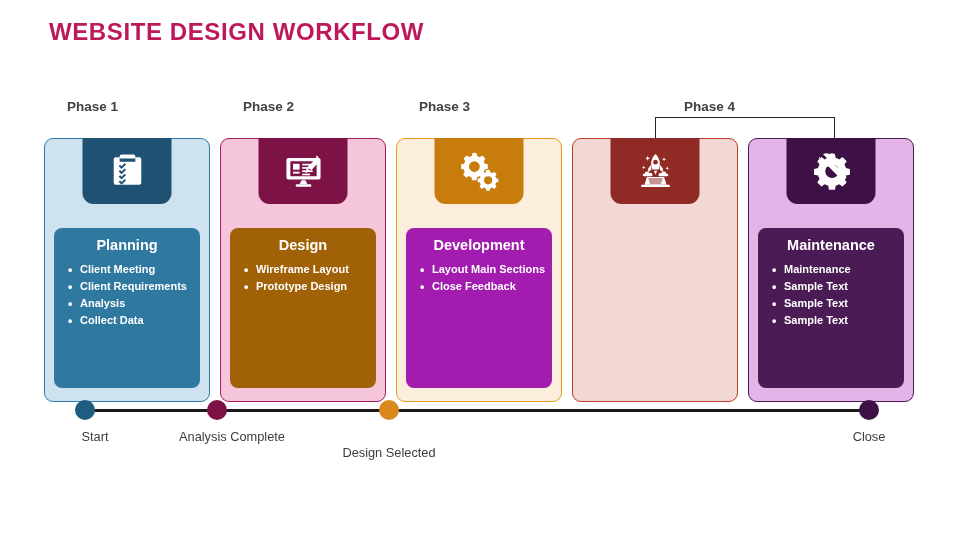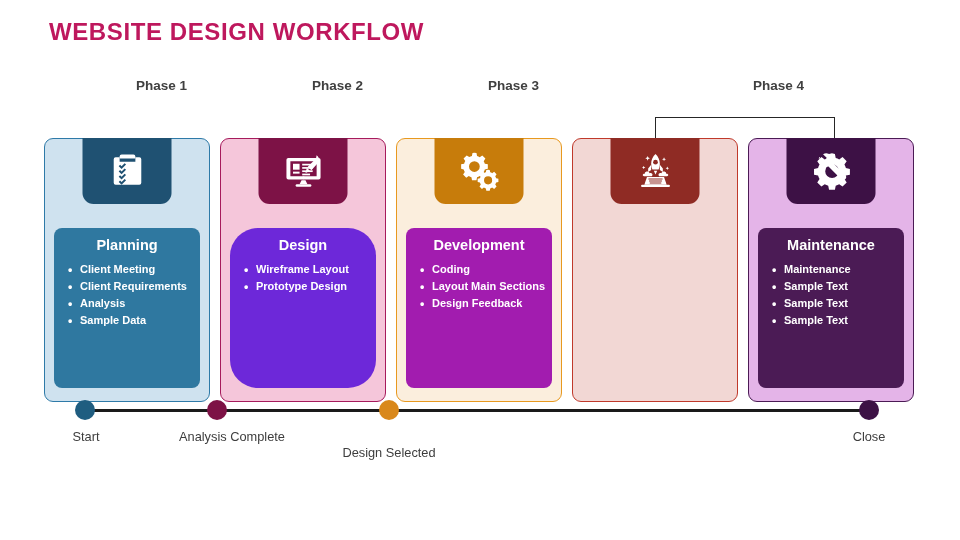--- a/index.html
+++ b/index.html
@@ -24,25 +24,25 @@
     font-size: 24px;
     font-weight: bold;
     color: #be185d;
     letter-spacing: 0.6px;
     white-space: nowrap;
   }
 
   
   .phase-label {
     position: absolute;
-    top: 78px;
+    top: 99px;
     font-size: 13.5px;
     font-weight: bold;
     color: #404040;
-    text-align: right;
+    text-align: left;
     white-space: nowrap;
   }
 
   
   #phase4-bracket {
     position: absolute;
     left: 655px;
     top: 117px;
     width: 180px;
     height: 23px;
@@ -176,21 +176,21 @@
       <path d="M18.6 40.6l2.1-2.1 2.3 2.3 4.6-4.8 2.2 2.1-6.8 7z" fill="#1f5172"></path>
       <path d="M18.6 48.6l2.1-2.1 2.3 2.3 4.6-4.8 2.2 2.1-6.8 7z" fill="#1f5172"></path>
     </svg>
   </div>
   <div class="inner-panel" style="background: rgb(47, 120, 160);">
     <div class="panel-title">Planning</div>
     <ul class="panel-list">
       <li>Client Meeting</li>
       <li>Client Requirements</li>
       <li>Analysis</li>
-      <li>Sample Data</li>
+      <li>Collect Data</li>
     </ul>
   </div>
 </div>
 
 <div class="column" id="col-1" style="left: 220px;">
   <div class="outer-card" style="background: rgb(245, 198, 218); border-color: rgb(166, 27, 92);"></div>
   <div class="icon-box" style="background: rgb(125, 18, 70);">
     <svg viewBox="0 0 64 64" fill="#ffffff" aria-hidden="true">
       <path d="M9 12h46a3 3 0 0 1 3 3v27a3 3 0 0 1-3 3H9a3 3 0 0 1-3-3V15a3 3 0 0 1 3-3zm3 5v23h40V17H12z"></path>
       <rect x="16" y="21" width="10" height="9"></rect>
@@ -199,43 +199,42 @@
       <rect x="30" y="26" width="16" height="2.6"></rect>
       <rect x="30" y="31" width="16" height="2.6"></rect>
       <rect x="30" y="36" width="12" height="2.6"></rect>
       <circle cx="32" cy="42.5" r="2"></circle>
       <path d="M26 52h12l-3-6h-6z"></path>
       <rect x="20" y="52" width="24" height="4" rx="2"></rect>
       <path d="M52 8c3 2.5 4.5 6 4 9.5L44 31l-5.5-5.5L51 13c.4-2 .7-3.6 1-5z"></path>
       <path d="M37 27l5 5-7 3z"></path>
     </svg>
   </div>
-  <div class="inner-panel" style="background: #6d28d9; border-radius: 28px;">
+  <div class="inner-panel" style="background: #a16207;">
     <div class="panel-title">Design</div>
     <ul class="panel-list">
       <li>Wireframe Layout</li>
       <li>Prototype Design</li>
     </ul>
   </div>
 </div>
 
 <div class="column" id="col-2" style="left: 396px;">
   <div class="outer-card" style="background: rgb(251, 238, 221); border-color: rgb(232, 153, 31);"></div>
   <div class="icon-box" style="background: rgb(199, 124, 11);">
     <svg viewBox="0 0 64 64" fill="#ffffff" aria-hidden="true">
       <path d="M24 4l3.4.6.9 4.6a16 16 0 0 1 4 1.7l3.9-2.6 4.8 4.8-2.6 3.9a16 16 0 0 1 1.7 4l4.6.9v6.8l-4.6.9a16 16 0 0 1-1.7 4l2.6 3.9-4.8 4.8-3.9-2.6a16 16 0 0 1-4 1.7l-.9 4.6h-6.8l-.9-4.6a16 16 0 0 1-4-1.7l-3.9 2.6-4.8-4.8 2.6-3.9a16 16 0 0 1-1.7-4L4 28.6v-6.8l4.6-.9a16 16 0 0 1 1.7-4L7.7 13l4.8-4.8 3.9 2.6a16 16 0 0 1 4-1.7l.9-4.6zM24.2 17a8.2 8.2 0 1 0 0 16.4 8.2 8.2 0 0 0 0-16.4z"></path>
       <path d="M45 30l2.6.5.7 3.5a12 12 0 0 1 3 1.3l3-2 3.7 3.7-2 3a12 12 0 0 1 1.3 3l3.5.7v5.2l-3.5.7a12 12 0 0 1-1.3 3l2 3-3.7 3.7-3-2a12 12 0 0 1-3 1.3l-.7 3.5h-5.2l-.7-3.5a12 12 0 0 1-3-1.3l-3 2-3.7-3.7 2-3a12 12 0 0 1-1.3-3l-3.5-.7v-5.2l3.5-.7a12 12 0 0 1 1.3-3l-2-3 3.7-3.7 3 2a12 12 0 0 1 3-1.3l.7-3.5zM45.1 40a6.2 6.2 0 1 0 0 12.4 6.2 6.2 0 0 0 0-12.4z"></path>
     </svg>
   </div>
   <div class="inner-panel" style="background: #a21caf;">
     <div class="panel-title">Development</div>
     <ul class="panel-list">
-      <li>Coding</li>
       <li>Layout Main Sections</li>
-      <li>Design Feedback</li>
+      <li>Close Feedback</li>
     </ul>
   </div>
 </div>
 
 <div class="column" id="col-3" style="left: 572px;">
   <div class="outer-card" style="background: rgb(242, 215, 212); border-color: rgb(192, 57, 43);"></div>
   <div class="icon-box" style="background: rgb(143, 43, 36);">
     <svg viewBox="0 0 64 64" fill="#ffffff" aria-hidden="true">
       <path d="M32 6c4.2 4 6.6 9.2 6.6 15 0 3.2-.7 6.2-1.9 8.8h-9.4A20.6 20.6 0 0 1 25.4 21c0-5.8 2.4-11 6.6-15z"></path>
       <circle cx="32" cy="18.5" r="3.6" fill="#8f2b24"></circle>
@@ -273,16 +272,16 @@
   </div>
 </div>
 
 <div id="timeline-line" style="background: rgb(26, 26, 26);"></div>
 
 <div class="timeline-dot" id="dot-0" style="left: 85px; background: rgb(31, 93, 128);"></div>
 <div class="timeline-dot" id="dot-1" style="left: 217px; background: rgb(125, 18, 70);"></div>
 <div class="timeline-dot" id="dot-2" style="left: 389px; background: rgb(217, 136, 27);"></div>
 <div class="timeline-dot" id="dot-3" style="left: 869px; background: rgb(61, 17, 69);"></div>
 
-<div class="timeline-label" id="tl-0" style="left: 86px;">Start</div>
+<div class="timeline-label" id="tl-0" style="left: 95px;">Start</div>
 <div class="timeline-label" id="tl-1" style="left: 232px;">Analysis Complete</div>
 <div class="timeline-label" id="tl-2" style="left: 389px; margin-top: 16px;">Design Selected</div>
 <div class="timeline-label" id="tl-3" style="left: 869px;">Close</div>
 
 </body></html>

